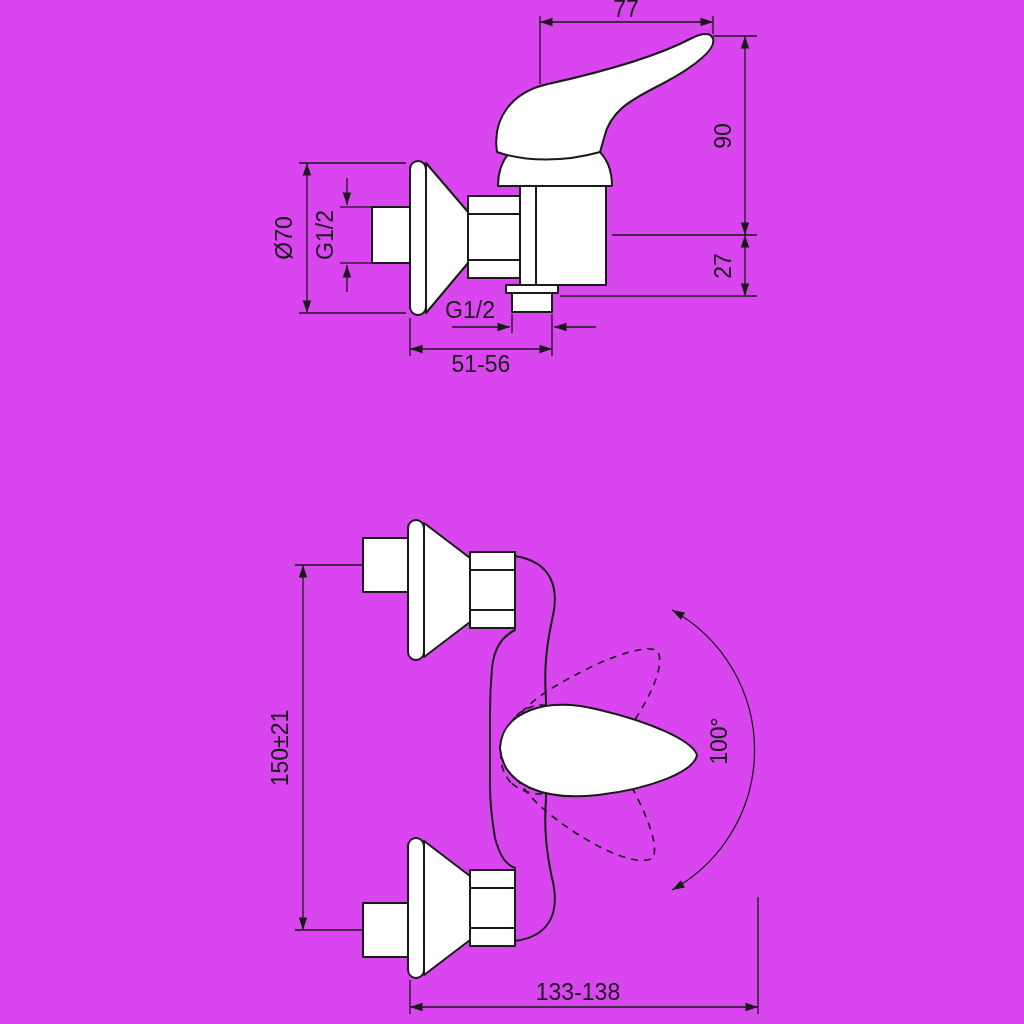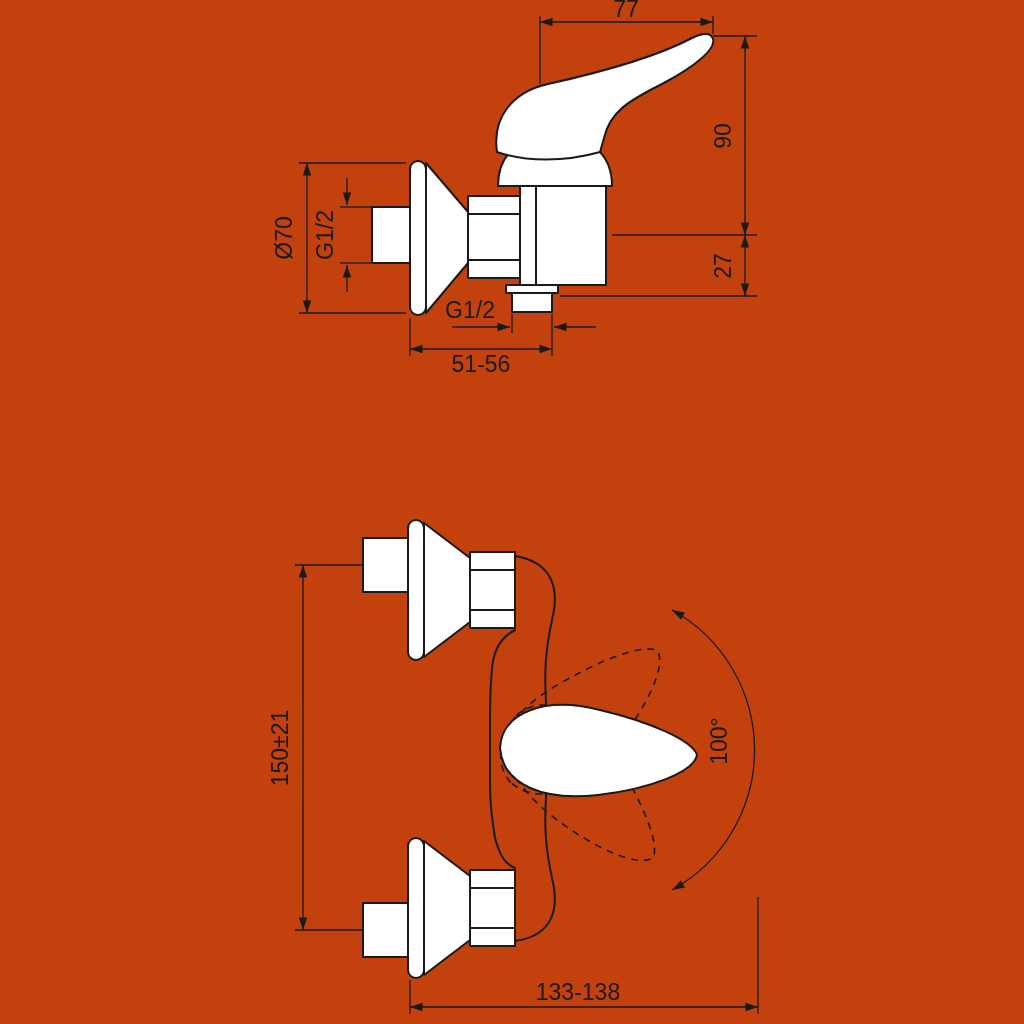--- a/index.html
+++ b/index.html
@@ -1,16 +1,16 @@
 <!DOCTYPE html>
 <html><head>
 <meta charset="utf-8">
 <style>
   html,body{margin:0;padding:0;background:#ffffff;}
-  .canvas{width:1024px;height:1024px;position:relative;background:#c2410c;}
+  .canvas{width:1024px;height:1024px;position:relative;background:#d946ef;}
   svg{display:block;}
   svg text{
     font-family:"Liberation Sans", sans-serif;
     font-size:23px;
     fill:#1a1a1a;
   }
   .obj{fill:#ffffff;stroke:#1a1a1a;stroke-width:2;stroke-linejoin:round;stroke-linecap:round;}
   .objline{fill:none;stroke:#1a1a1a;stroke-width:2;stroke-linejoin:round;stroke-linecap:round;}
   .thin{fill:none;stroke:#1a1a1a;stroke-width:1.3;}
   .dash{fill:none;stroke:#1a1a1a;stroke-width:1.6;stroke-dasharray:7 6;}

